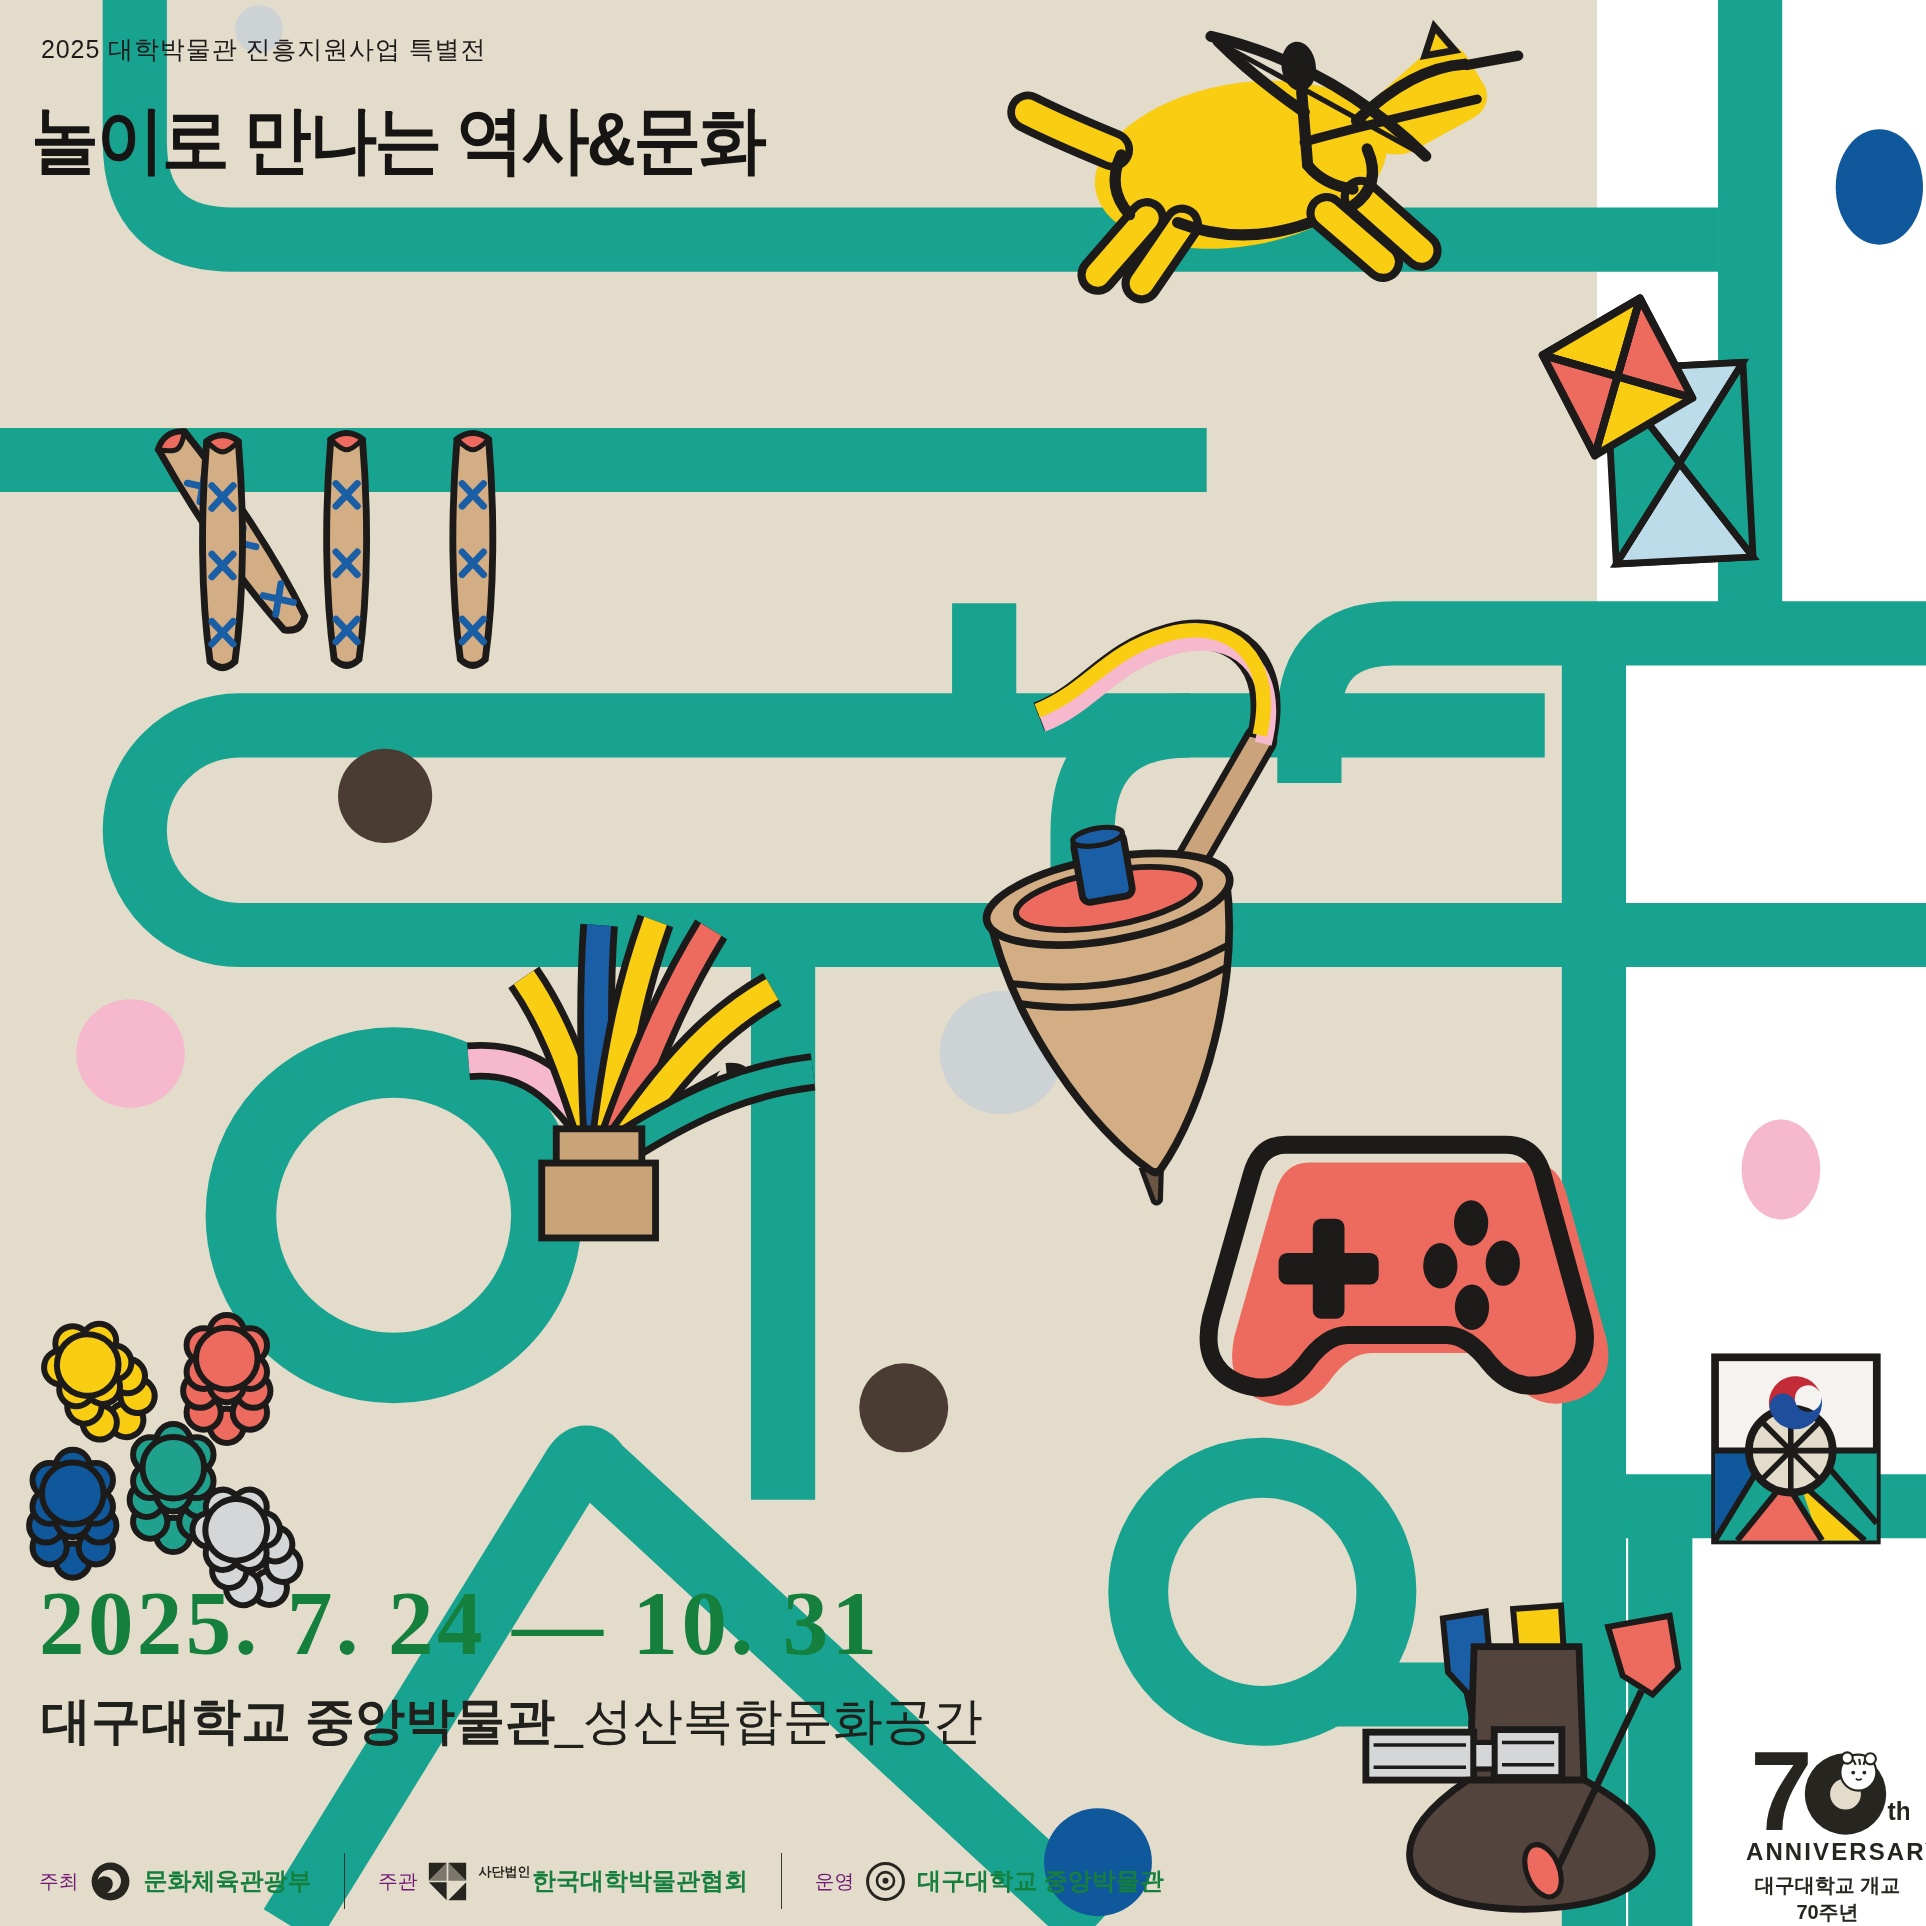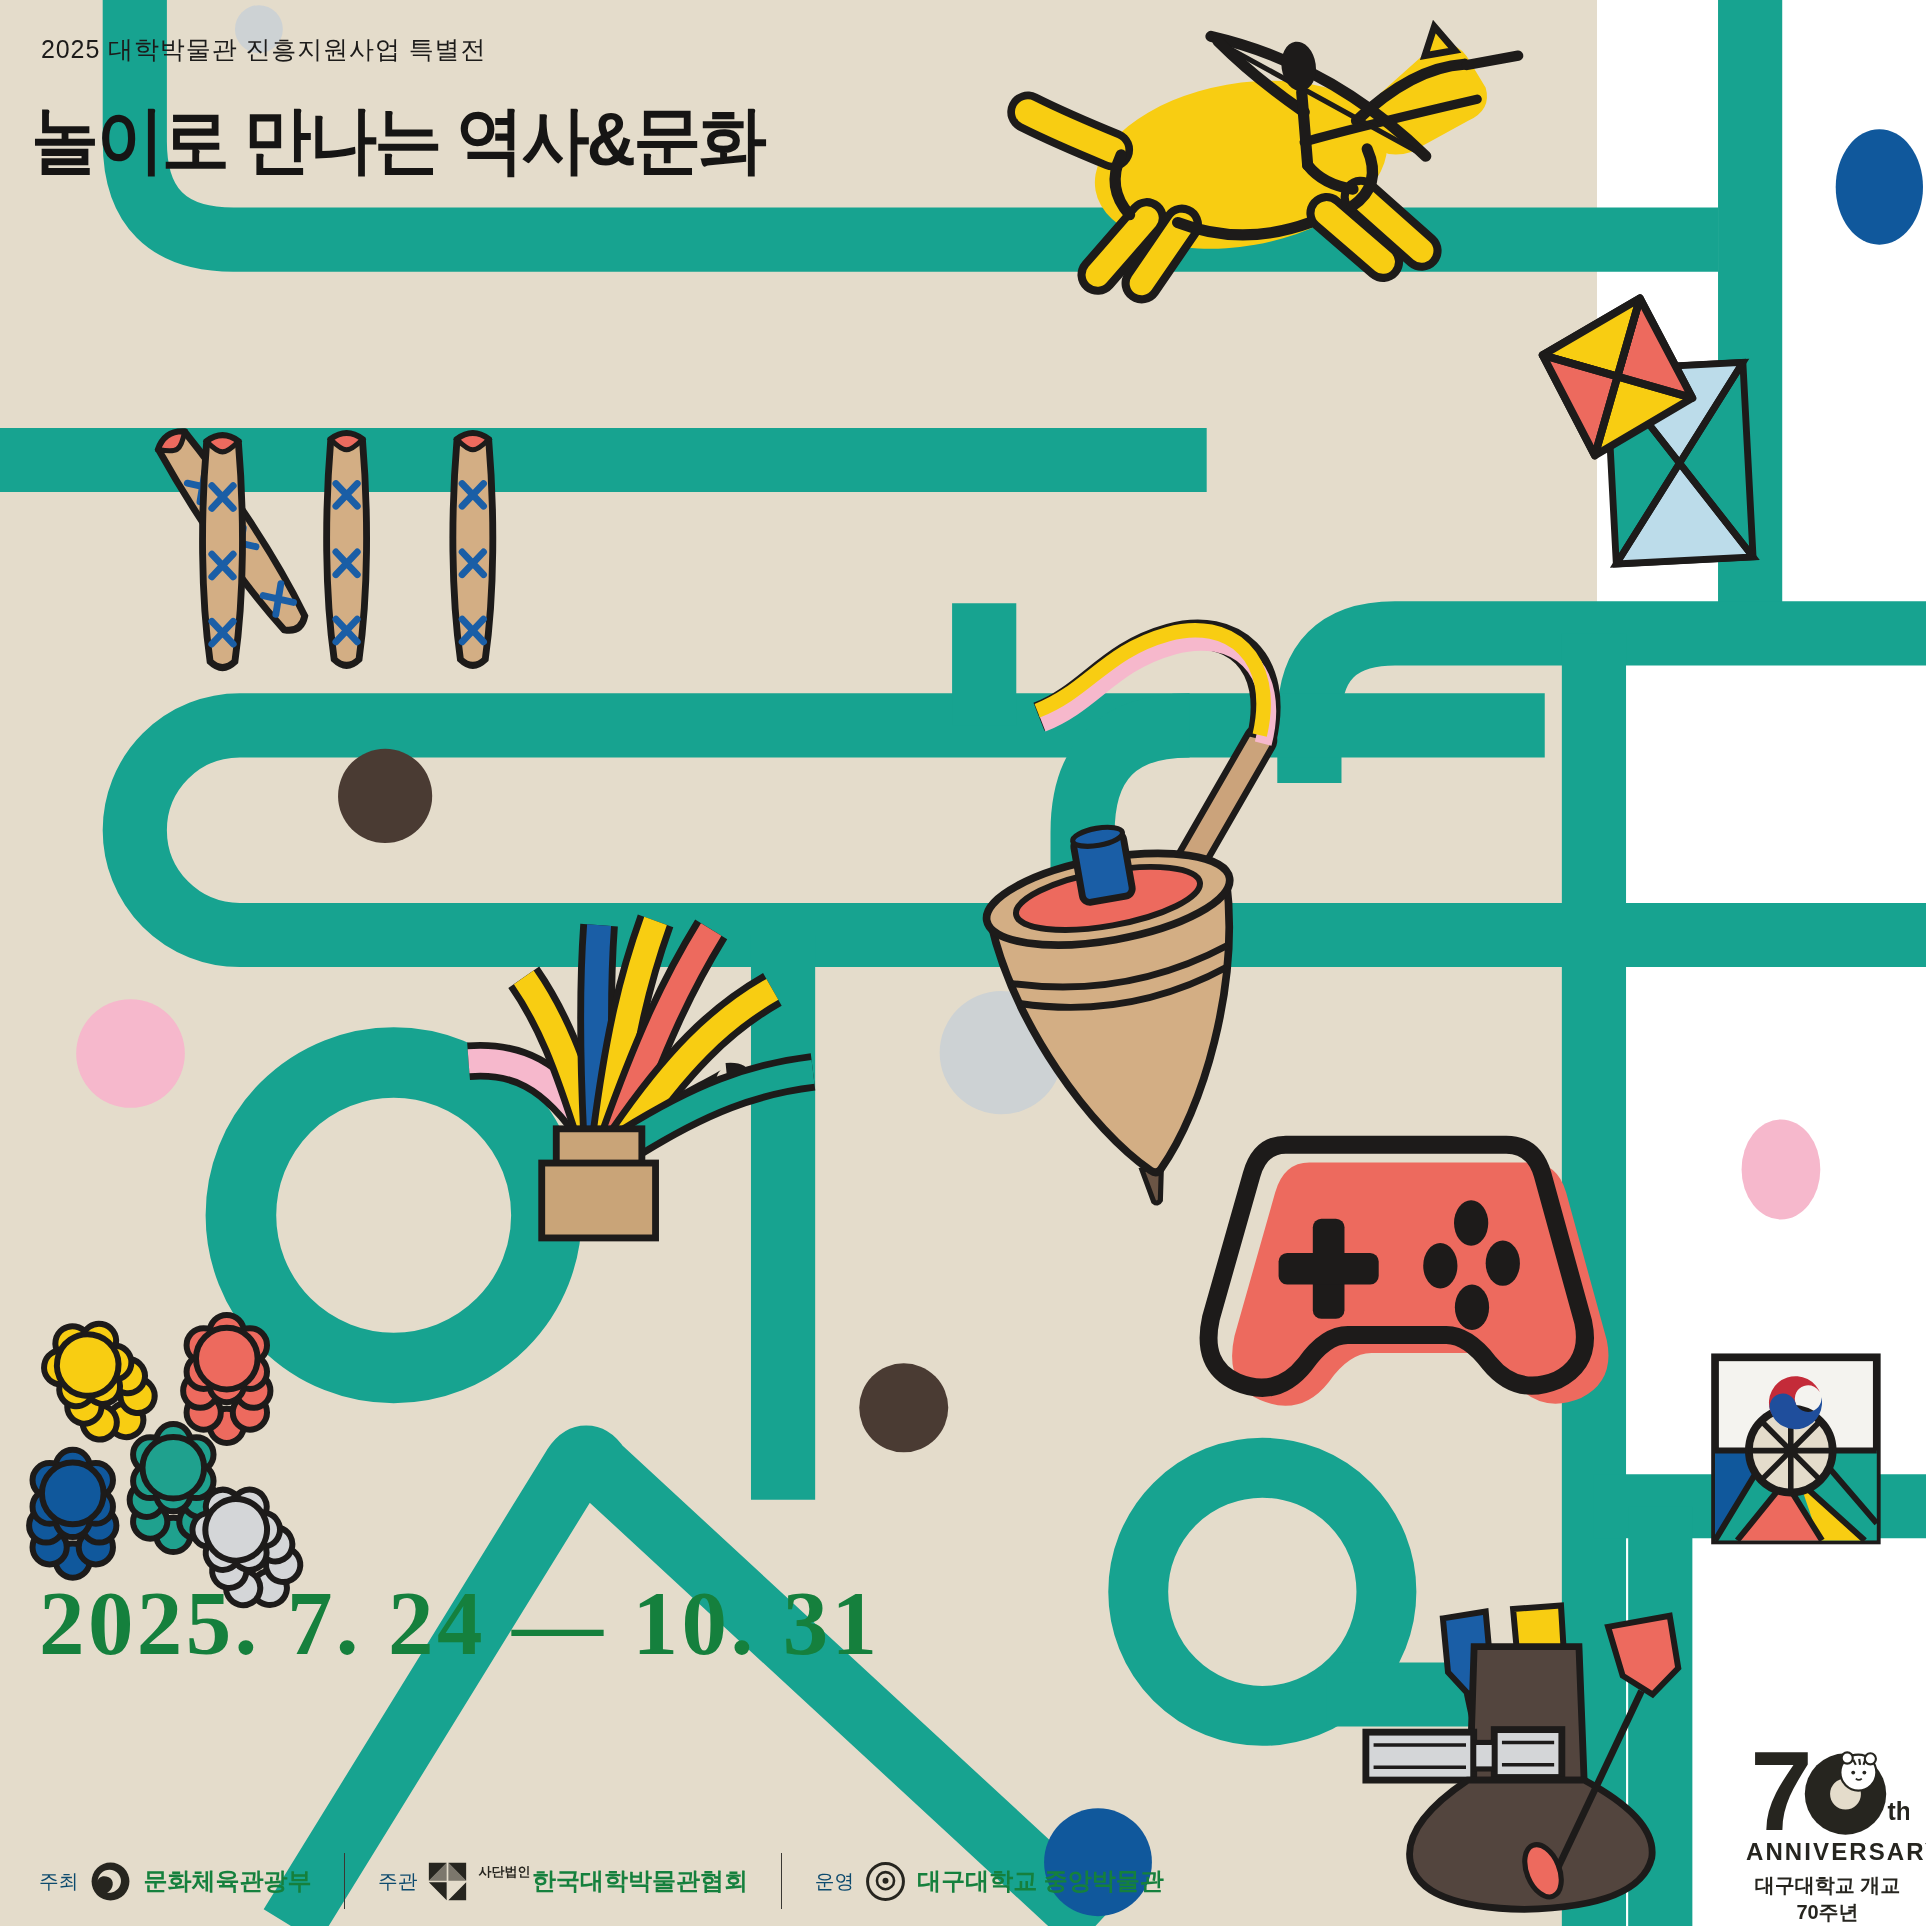--- a/index.html
+++ b/index.html
@@ -7,21 +7,21 @@
   .poster svg.art{position:absolute;left:0;top:0;}
   .txt{position:absolute;white-space:nowrap;}
   .eyebrow{left:41px;top:33px;font-size:25px;font-weight:500;letter-spacing:0.9px;color:#1C1B1A;}
   .title{left:31px;top:92px;font-size:68px;font-weight:900;letter-spacing:-2.6px;color:#161514;transform:scaleY(1.08);transform-origin:left top;}
   .dates{left:39px;top:1571px;font-family:"Liberation Serif",serif;font-size:91px;font-weight:700;letter-spacing:3.4px;color:#15803d;}
   .venue{left:41px;top:1688px;font-size:50px;color:#20201C;}
   .venue .main{font-weight:800;}
   .venue .annex{font-weight:400;}
   .footer{position:absolute;left:39px;top:1853px;display:flex;align-items:center;gap:19.7px;}
   .fgroup{display:flex;align-items:center;gap:11px;}
-  .flabel{font-size:19.7px;font-weight:400;color:#0c4a6e;}
+  .flabel{font-size:19.7px;font-weight:400;color:#701a75;}
   .fname{font-size:24px;font-weight:800;color:#15803d;}
   .fpre{font-size:13px;font-weight:600;color:#26251F;display:block;line-height:1;}
   .forg{display:flex;justify-content:center;gap:1.7px;}
   .fdivider{width:1.3px;height:56px;background:#3a3833;margin:0 13px;}
   .anniv{position:absolute;left:1746px;top:1746px;width:163px;text-align:center;color:#26251F;}
   .anniv .word{font-size:24px;font-weight:800;letter-spacing:2.1px;margin-top:0.9px;}
   .anniv .l1{font-size:20px;font-weight:700;margin-top:6px;}
   .anniv .l2{font-size:17px;font-weight:600;margin-top:4.3px;display:flex;align-items:center;justify-content:center;gap:6px;}
   .play{display:inline-flex;width:17px;height:17px;border:1.7px solid #26251F;border-radius:50%;align-items:center;justify-content:center;font-size:8.6px;line-height:1;}
 </style>
@@ -344,20 +344,23 @@
     <path d="M3836,3952 L3628,4392" stroke="#1D1B1A" stroke-width="16" fill="none"></path>
     <path d="M3758,3802 L3902,3776 L3922,3898 L3862,3960 L3792,3916 Z" fill="#ED6A5E" stroke="#1D1B1A" stroke-width="14"></path>
     <ellipse cx="3606" cy="4372" rx="38" ry="64" transform="rotate(-22 3606 4372)" fill="#ED6A5E" stroke="#1D1B1A" stroke-width="12"></ellipse>
   </g>
 
 </svg>
 
   <div class="txt eyebrow">2025 대학박물관 진흥지원사업 특별전</div>
   <div class="txt title">놀이로 만나는 역사&amp;문화</div>
   <div class="txt dates">2025. 7. 24 — 10. 31</div>
+  <div class="txt venue">
+    <span class="main">대구대학교 중앙박물관</span><span class="annex">_성산복합문화공간</span>
+  </div>
 
   <div class="footer">
     <div class="fgroup">
       <span class="flabel">주최</span>
       <svg width="43" height="43" viewBox="0 0 100 100">
         <circle cx="50" cy="50" r="44" fill="#26251F"></circle>
         <path d="M20,52 C20,24 52,14 68,32 C84,50 68,80 42,76 C58,68 60,46 46,40 C32,34 20,40 20,52 Z" fill="#E4DCCB"></path>
       </svg>
       <span class="fname">문화체육관광부</span>
     </div>

